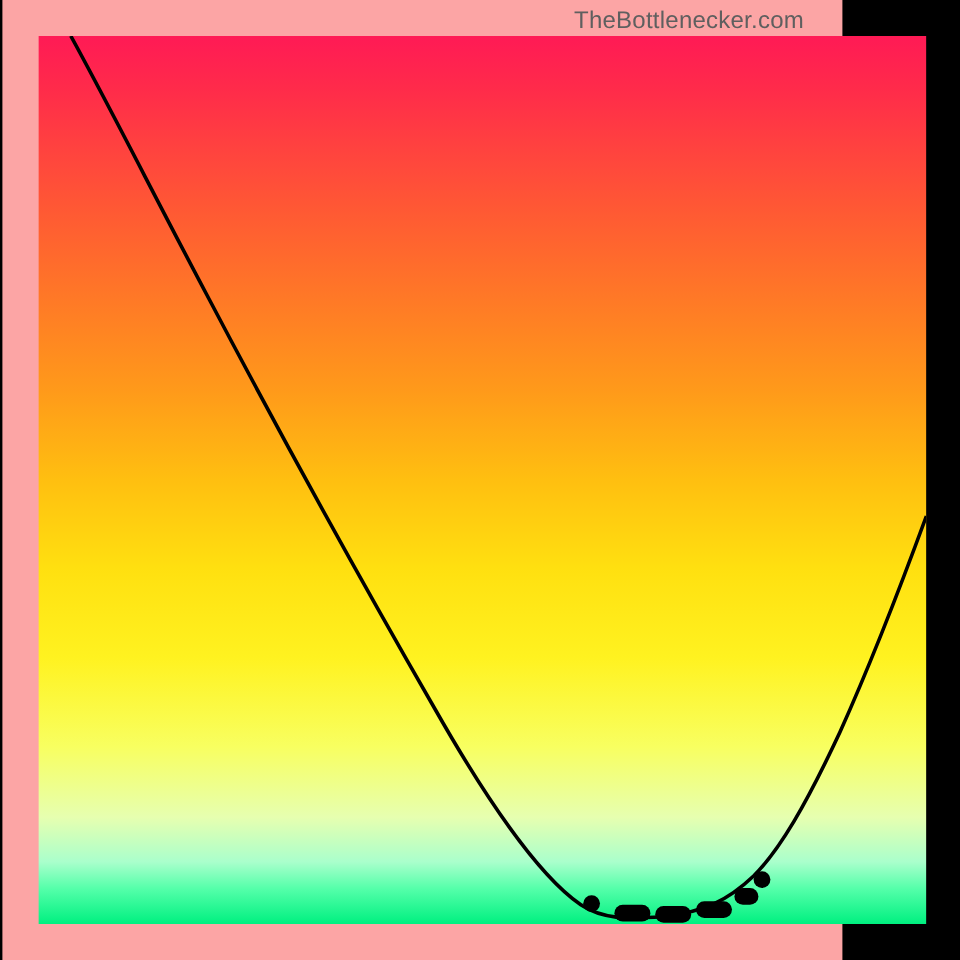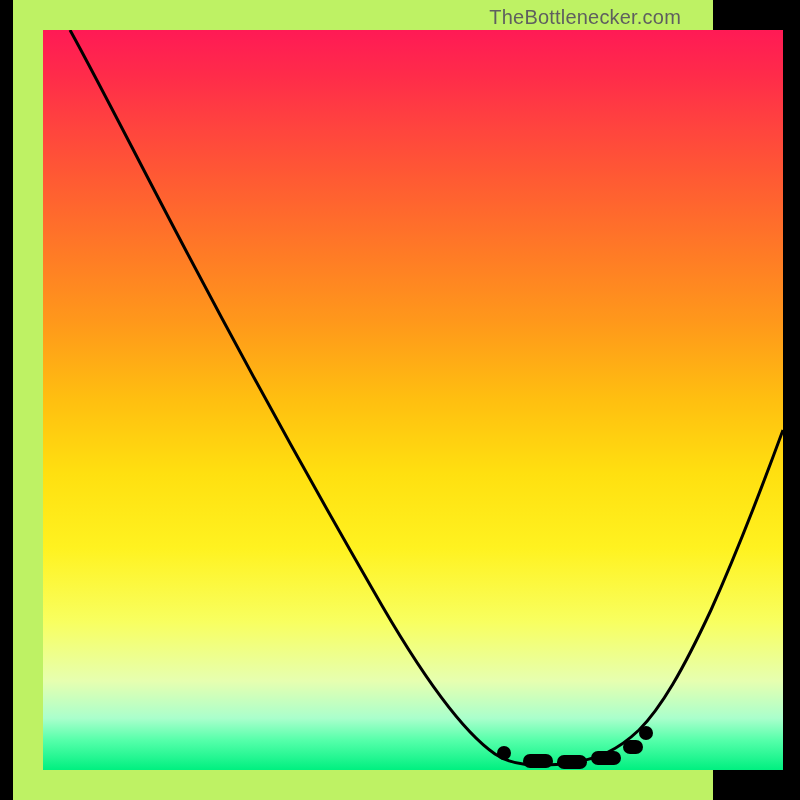--- a/index.html
+++ b/index.html
@@ -1,16 +1,16 @@
 <!DOCTYPE html>
 <html><head>
 <meta charset="utf-8">
 <style>
   html,body{margin:0;padding:0;width:800px;height:800px;background:#000;overflow:hidden;font-family:Arial,Helvetica,sans-serif}
-  .frame{position:absolute;left:13px;top:0;width:700px;height:800px;background:#bef264}
+  .frame{position:absolute;left:2px;top:0;width:700px;height:800px;background:#fca5a5}
   .plot{position:absolute;left:30px;top:30px;width:740px;height:740px;overflow:hidden}
   .gradient{position:absolute;left:0;top:0;width:100%;height:100%;
     background:linear-gradient(to bottom,
       #ff1a55 0%,
       #ff2b4a 6%,
       #ff4040 12%,
       #ff5a33 20%,
       #ff7a26 30%,
       #ff9a1a 40%,
       #ffbf10 50%,

